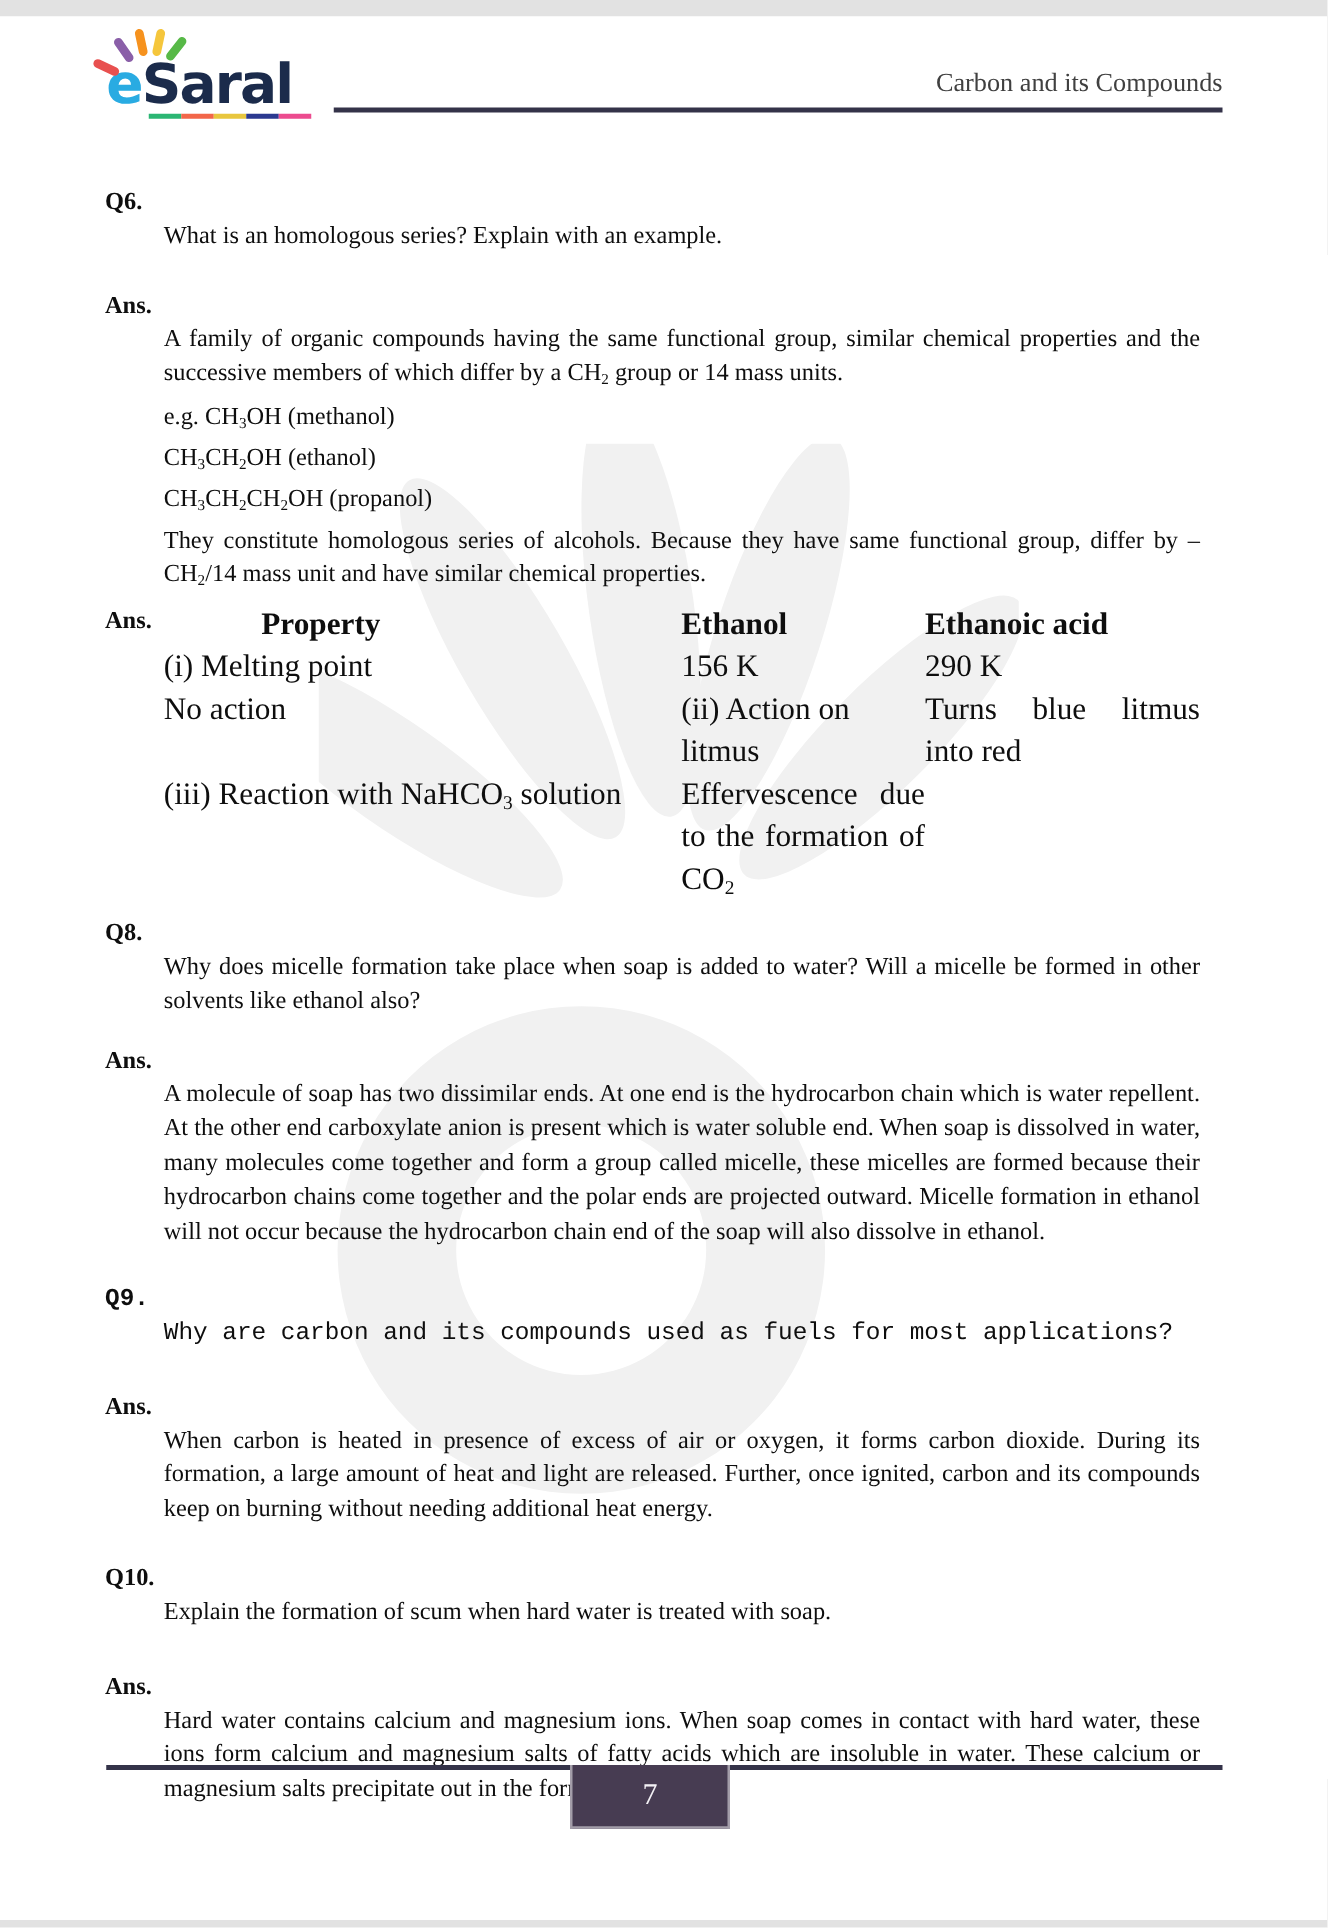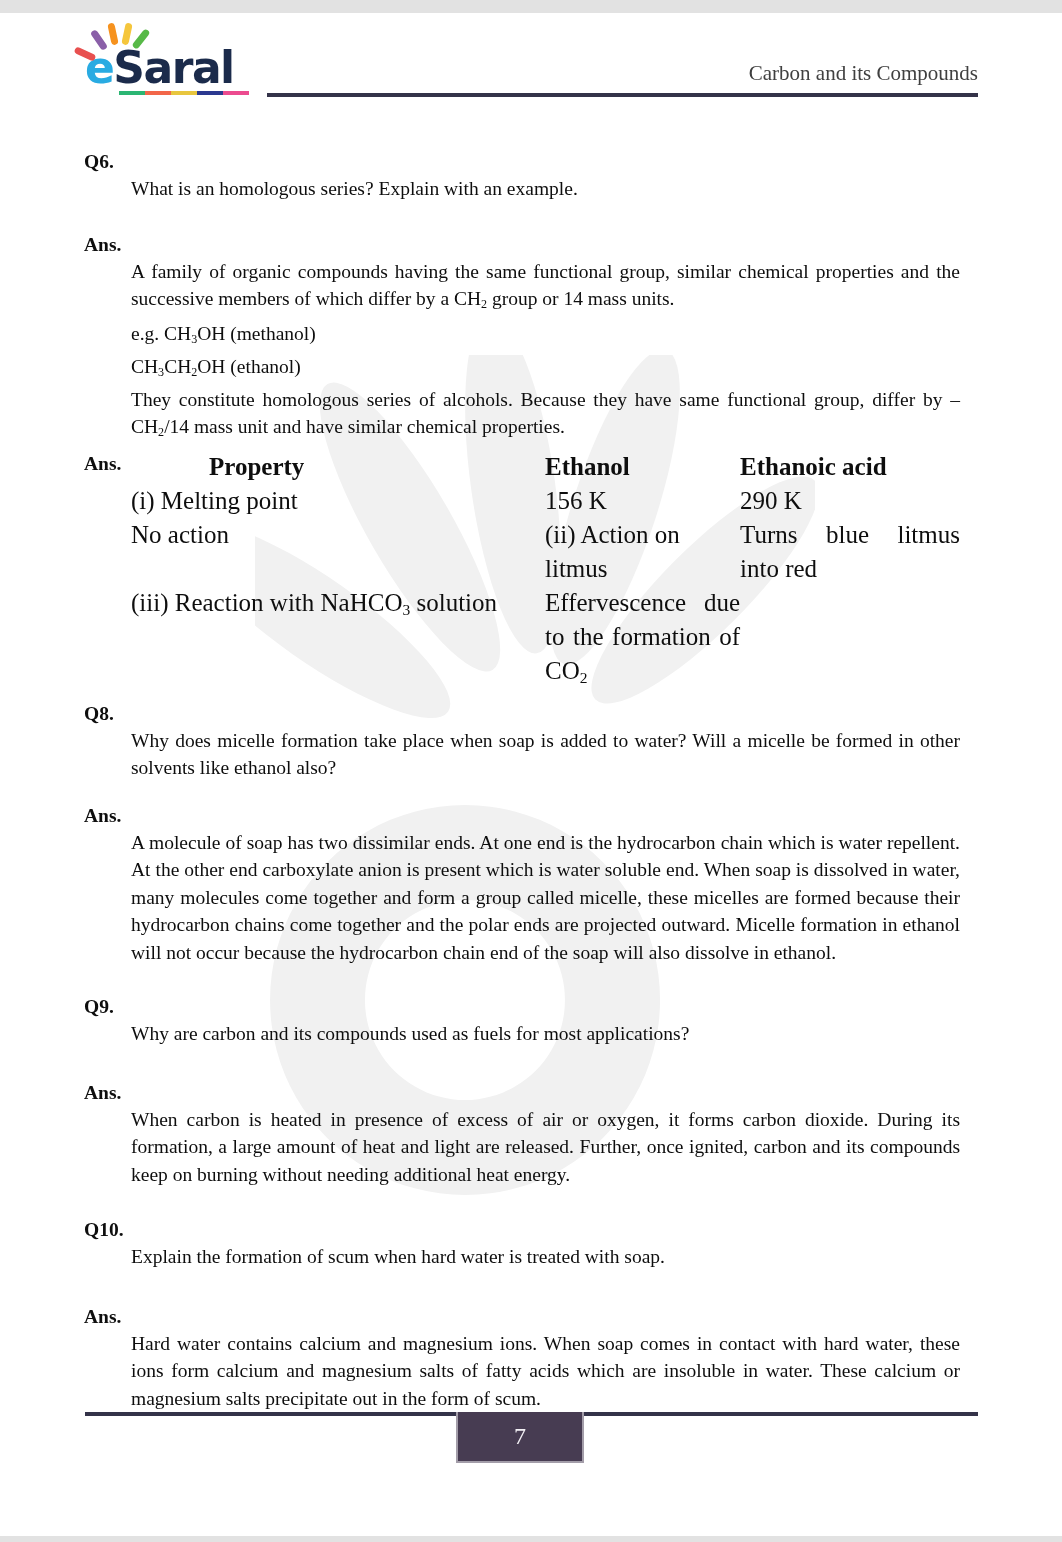--- a/index.html
+++ b/index.html
@@ -10,21 +10,21 @@
     margin:0 auto;
   }
   .strip { position:absolute; left:0; right:0; background:#e2e2e2; }
   .strip.top { top:0; height:13px; }
   .strip.bottom { bottom:0; height:6px; }
 
   
   .watermark { position:absolute; left:255px; top:355px; z-index:0; }
 
   
-  .header { position:absolute; left:85px; right:84px; top:46px; display:flex; align-items:flex-end; z-index:2; }
+  .header { position:absolute; left:85px; right:84px; top:46px; display:flex; align-items:center; z-index:2; }
   .logo { position:relative; width:182px; padding-bottom:2px; }
   .logo-fingers { position:absolute; left:-12px; top:-24px; }
   .logo-text { font-family:"DejaVu Sans", sans-serif; font-weight:bold; font-size:44px; line-height:44px; letter-spacing:-1.5px; white-space:nowrap; }
   .logo-e { color:#29abe2; }
   .logo-saral { color:#1b2b4b; }
   .logo-underline { display:flex; height:4px; margin-left:34px; margin-top:1px; width:130px; }
   .logo-underline div { flex:1; height:4px; }
   .title-wrap { flex:1; border-bottom:4px solid #343349; padding-bottom:7px; text-align:right; }
   .chapter-title { font-size:21px; color:#404040; }
 
@@ -42,21 +42,21 @@
   .conclusion { margin-top:3px; }
   .mt-q7   { margin-top:33px; }
   .mt-ans7 { margin-top:9px; }
   .cmp-table { width:100%; font-size:25px; }
   .cmp-row { display:grid; grid-template-columns:414px 195px 1fr; line-height:34px; }
   .cmp-row .h { font-weight:bold; }
   .cmp-row .c3 { text-align:justify; }
   .hdr-property { padding-left:78px; }
   .mt-q8   { margin-top:12px; }
   .mt-ans8 { margin-top:20px; }
-  .mt-q9   { margin-top:27px; }
+  .mt-q9   { margin-top:27px;font-family:Liberation Mono, monospace; }
   .mt-ans9 { margin-top:31px; }
   .mt-q10  { margin-top:28px; }
   .mt-ans10{ margin-top:32px; }
 
   
   .footer-rule { position:absolute; left:85px; right:84px; top:1412px; height:4px; background:#343349; z-index:2; }
   .page-badge {
     position:absolute; left:456px; top:1412px; width:128px; height:51px;
     background:#473c52; border:2px solid #a39da9; border-top:none;
     display:flex; align-items:center; justify-content:center; z-index:3;
@@ -114,20 +114,21 @@
       <div class="label">Q6.</div>
       <div class="body-text">What is an homologous series? Explain with an example.</div>
     </div>
     <div class="qa mt-ans6">
       <div class="label">Ans.</div>
       <div>
         <div class="body-text">A family of organic compounds having the same functional group, similar chemical properties and the successive members of which differ by a CH<sub>2</sub> group or 14 mass units.</div>
         <div class="examples">
           <div class="line">e.g. CH<sub>3</sub>OH (methanol)</div>
           <div class="line">CH<sub>3</sub>CH<sub>2</sub>OH (ethanol)</div>
+          <div class="line">CH<sub>3</sub>CH<sub>2</sub>CH<sub>2</sub>OH (propanol)</div>
         </div>
         <div class="body-text conclusion">They constitute homologous series of alcohols. Because they have same functional group, differ by – CH<sub>2</sub>/14 mass unit and have similar chemical properties.</div>
       </div>
     </div>
 
     <div class="qa mt-ans7">
       <div class="label">Ans.</div>
       <div class="cmp-table">
         <div class="cmp-row">
           <div class="h hdr-property">Property</div>

